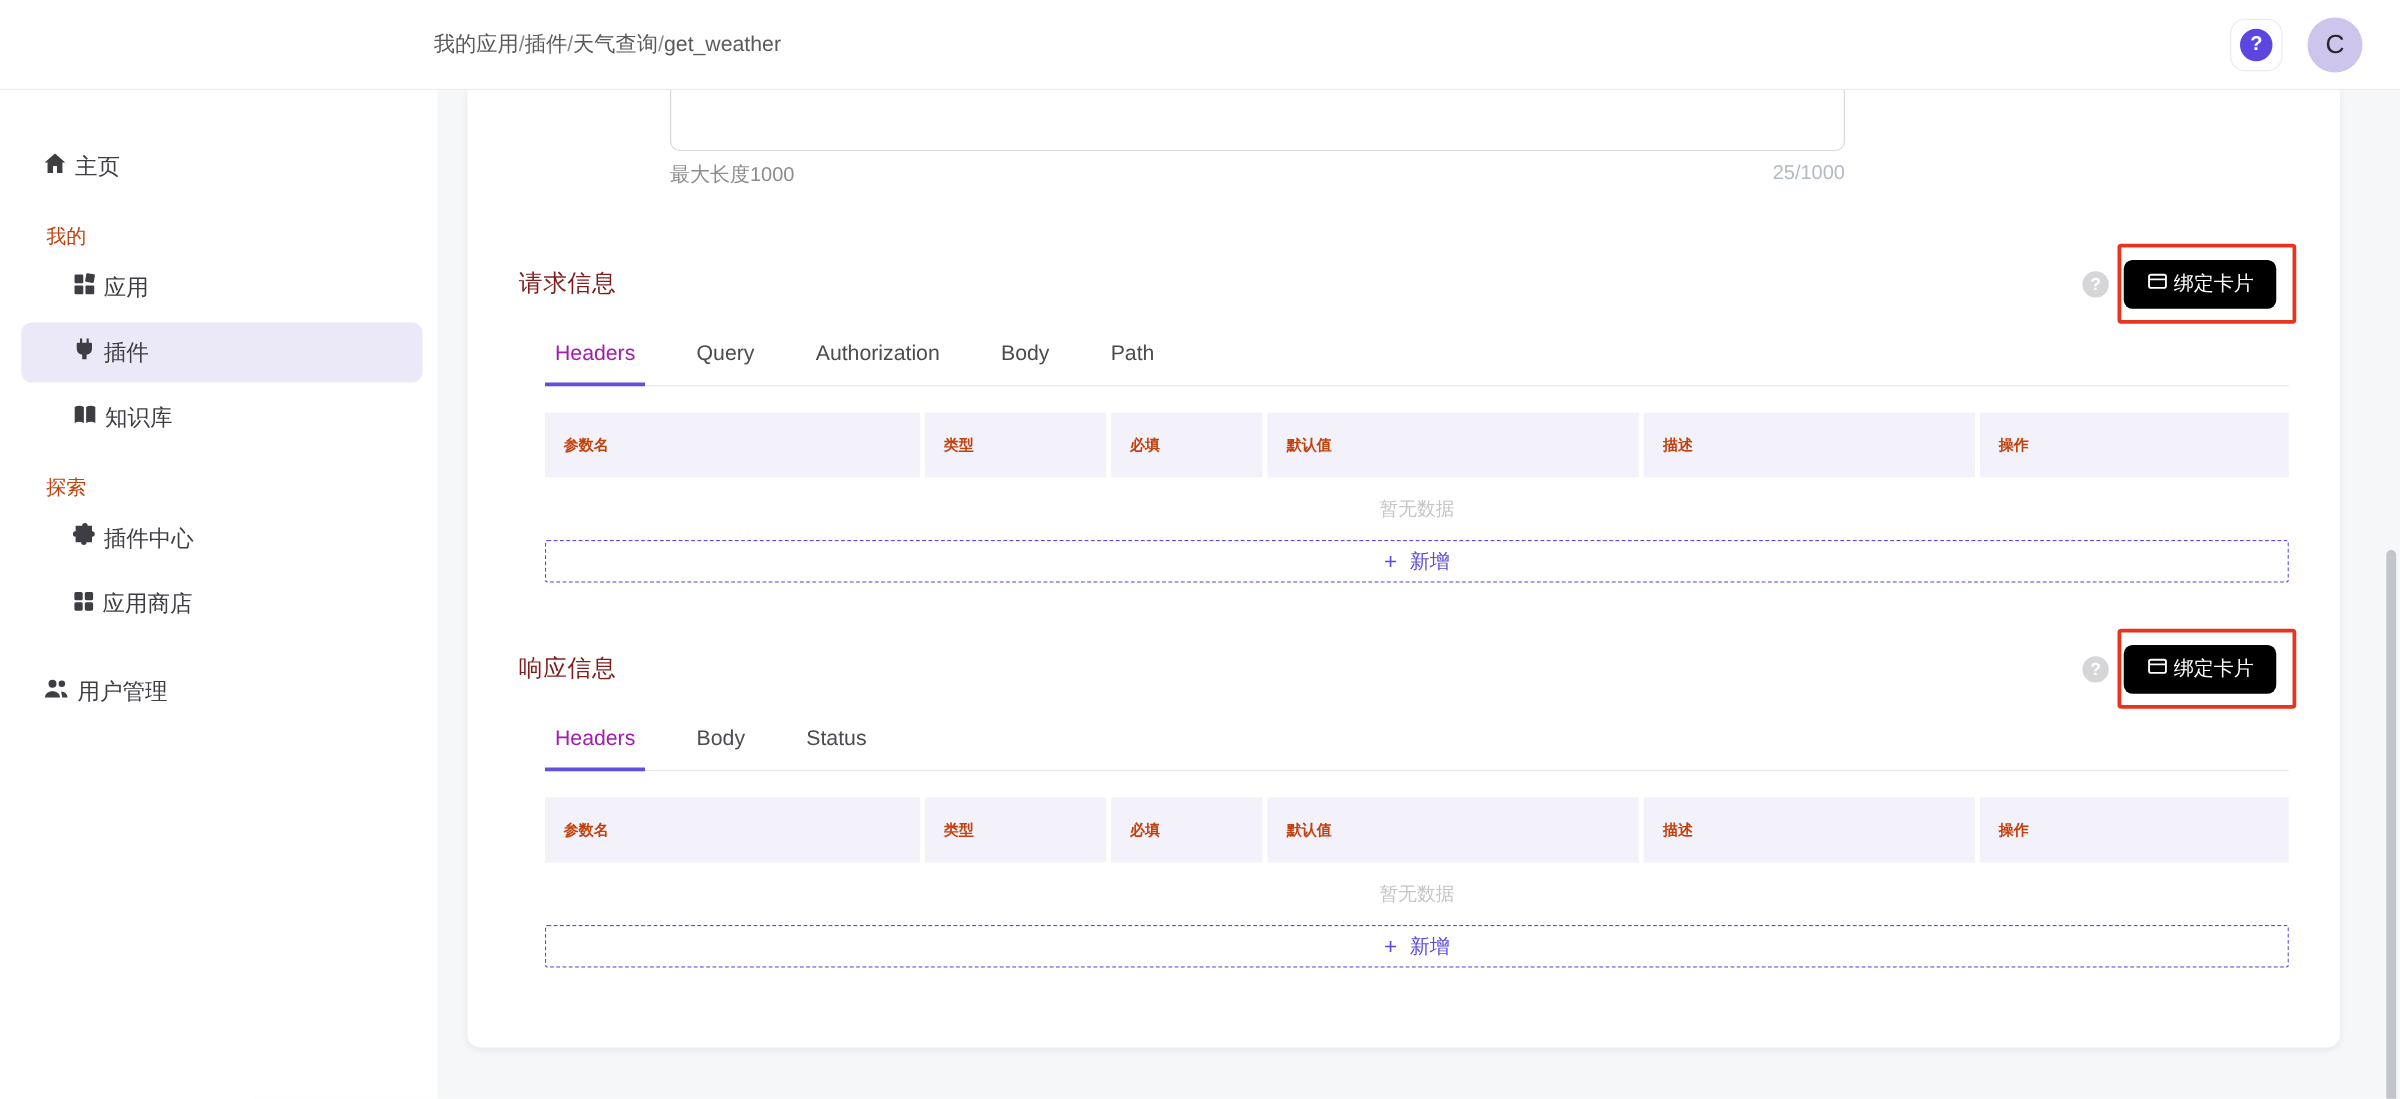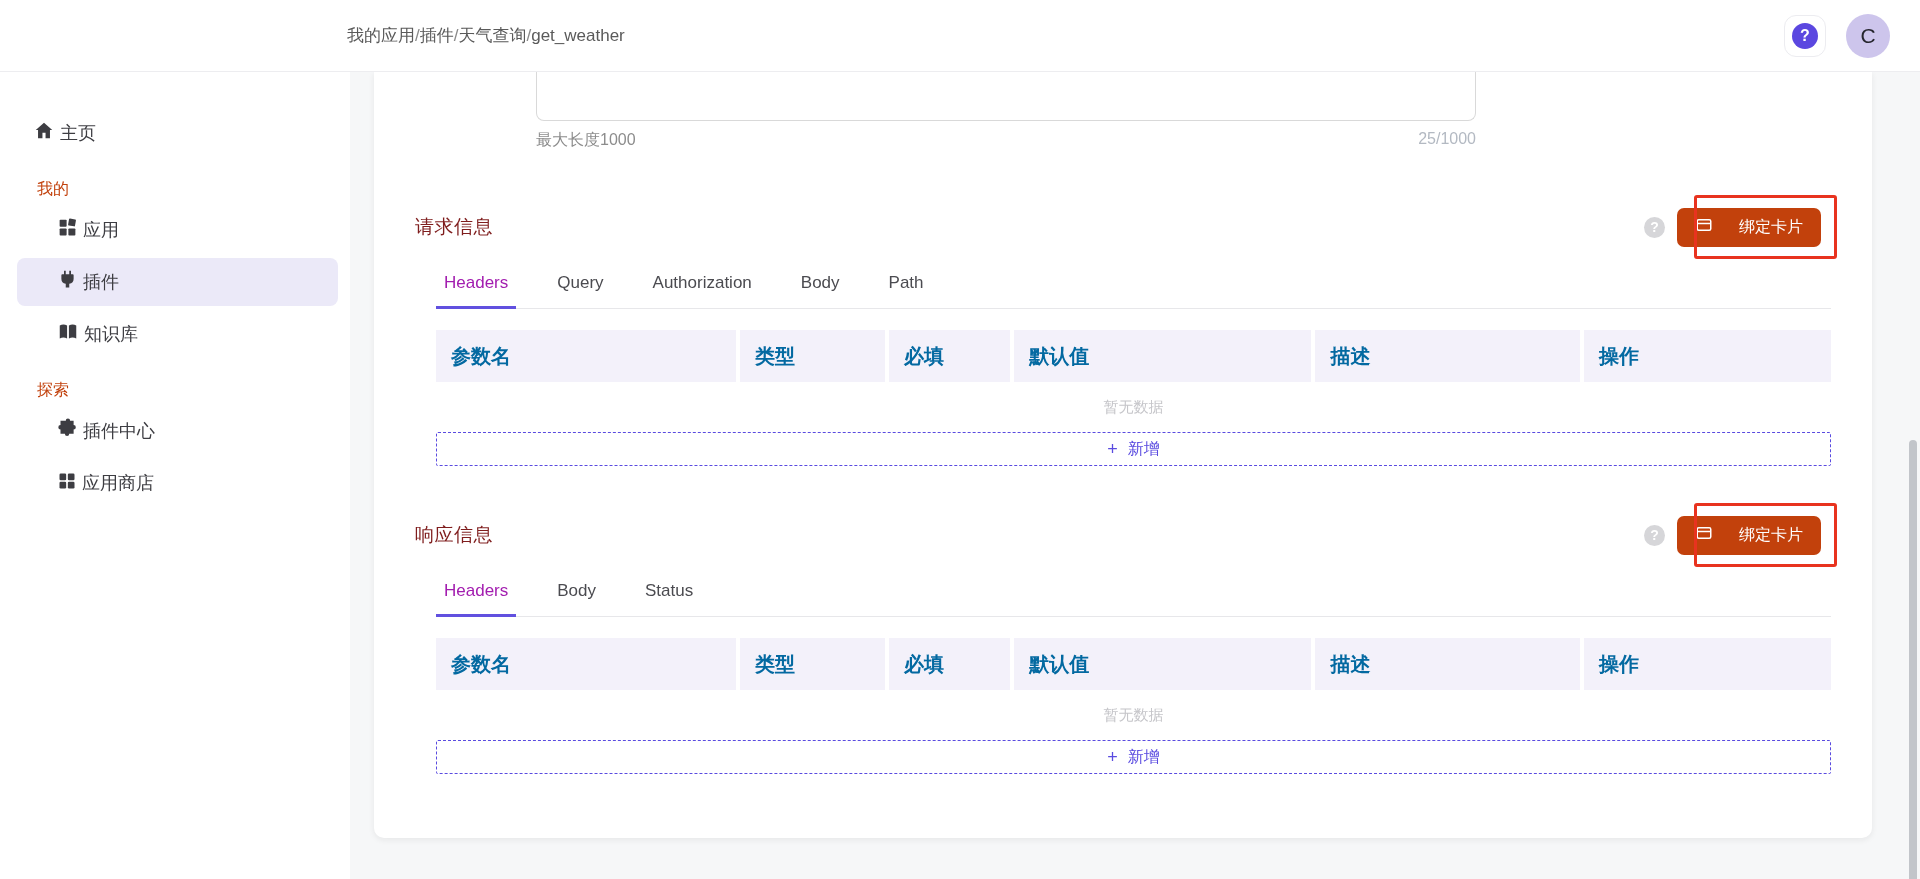--- a/index.html
+++ b/index.html
@@ -47,35 +47,35 @@
   .ta-hint { color:#8c8c8c; }
   .ta-counter { color:#b3b9c2; }
 
   
   .sect-head { display:flex; align-items:center; justify-content:space-between; margin-top:56px; height:40px; }
   .sect-title { font-size:19px; color:#7f1d1d; font-weight:500; letter-spacing:0.5px; }
   .sect-actions { display:flex; align-items:center; position:relative; padding-right:10px; }
   .hint-circle { width:21px; height:21px; border-radius:50%; background:#d6d6d9; color:#fff;
     font-size:14px; font-weight:bold; display:flex; align-items:center; justify-content:center;
     margin-right:12px; cursor:pointer; }
-  .bind-btn { background:#c2410c; color:#fff; border:none; border-radius:7px; height:39px;
-    padding:0 18px; font-size:16px; display:flex; align-items:center; gap:26px; cursor:pointer;
+  .bind-btn { background:#000000; color:#fff; border:none; border-radius:7px; height:39px;
+    padding:0 18px; font-size:16px; display:flex; align-items:center; gap:4px; cursor:pointer;
     font-family:Liberation Mono, monospace; }
   .red-box { position:absolute; right:-6px; top:-13px; width:143px; height:64px;
     border:3px solid #e8331f; border-radius:3px; pointer-events:none; }
 
   .tabs { margin-left:21px; margin-top:16px; display:flex; gap:33px; border-bottom:1px solid #e7e7ea; }
   .tab { font-size:17px; color:#4b4b50; padding:10px 8px 13px 8px; cursor:pointer;
     border-bottom:3px solid transparent; margin-bottom:-1px; }
   .tab.active { color:#a21caf; border-bottom-color:#6150df; }
 
   .ptable { margin-left:21px; margin-top:21px; }
   .thead { display:flex; gap:4px; }
   .th { background:#f3f1fa; height:52px; display:flex; align-items:center; padding-left:15px;
-    font-size:20px; color:#0369a1; font-weight:700; }
+    font-size:12px; color:#c2410c; font-weight:700; }
   .c0{flex:0 0 21.5%;} .c1{flex:0 0 10.4%;} .c2{flex:0 0 8.7%;} .c3{flex:0 0 21.3%;}
   .c4{flex:1;} .c5{flex:0 0 17.7%;}
   .empty { text-align:center; color:#c6c6ca; font-size:15px; margin-top:16px; }
   .add-row { margin-top:15px; border:1px dashed #5a4be0; border-radius:2px; height:34px;
     display:flex; align-items:center; justify-content:center; gap:10px; color:#5a4be0;
     font-size:16px; cursor:pointer; }
   .add-plus { font-size:18px; }
 
   
   .scroll-thumb { position:absolute; right:3px; top:368px; width:8px; height:511px;
@@ -166,20 +166,31 @@
               <rect x="13" y="3" width="8" height="8" rx="1.5"></rect>
               <rect x="3" y="13" width="8" height="8" rx="1.5"></rect>
               <rect x="13" y="13" width="8" height="8" rx="1.5"></rect>
             </svg>
         </span>
         <span>应用商店</span>
       </div>
 
       <div class="gap-lg"></div>
 
+      <div class="side-item">
+        <span>
+          <svg width="24" height="24" viewBox="0 0 24 24" fill="#3d3d42">
+              <circle cx="9" cy="8" r="3.2"></circle>
+              <path d="M3 19c0-3 2.7-5 6-5s6 2 6 5z"></path>
+              <circle cx="16.5" cy="8" r="2.6"></circle>
+              <path d="M16 14.2c2.8.2 5 2 5 4.8h-4.2c-.2-2-.8-3.6-.8-4.8z"></path>
+            </svg>
+        </span>
+        <span>用户管理</span>
+      </div>
     </div>
 
     <div class="main">
       <div class="card">
 
         <div class="ta-frag"></div>
         <div class="ta-hint-row">
           <span class="ta-hint">最大长度1000</span>
           <span class="ta-counter">25/1000</span>
         </div>

